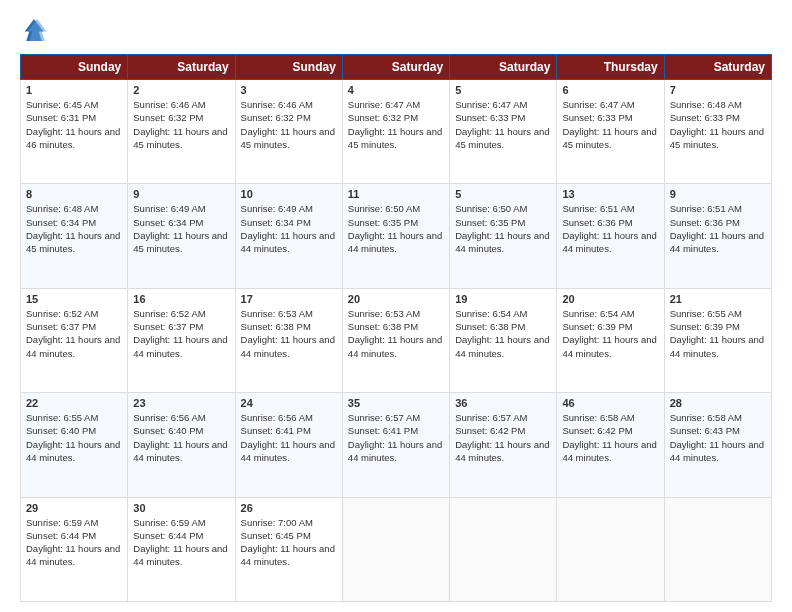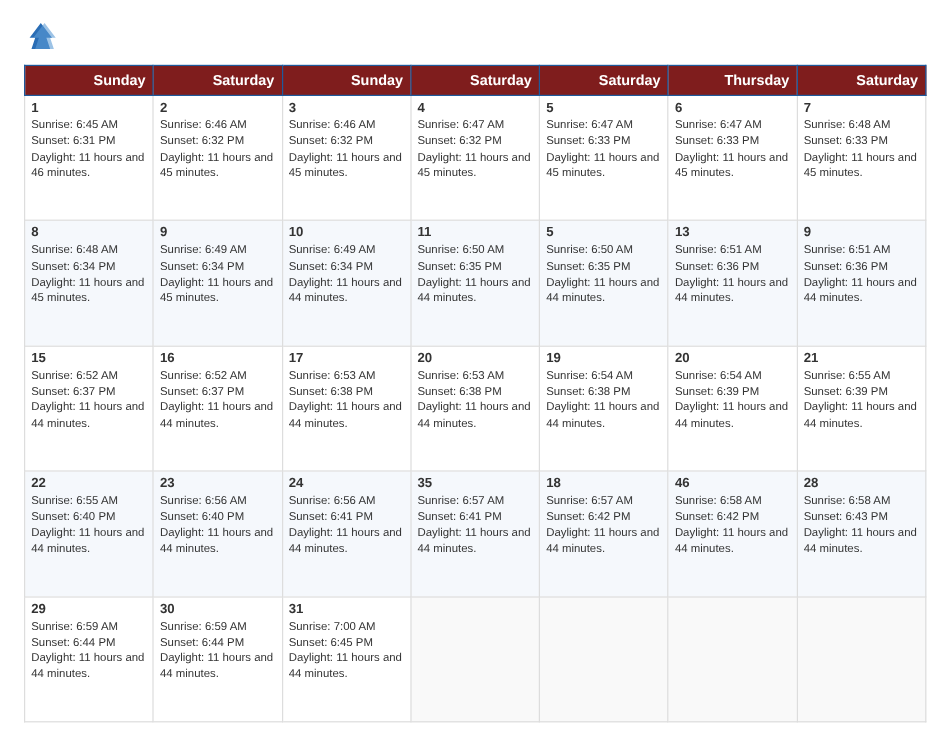--- a/index.html
+++ b/index.html
@@ -329,21 +329,21 @@
         </td>
           <td>
           <span class="day-num">35</span>
           <div class="cell-text">
             Sunrise: 6:57 AM<br>
             Sunset: 6:41 PM<br>
             Daylight: 11 hours and 44 minutes.
           </div>
         </td>
           <td>
-          <span class="day-num">18</span>
+          <span class="day-num">36</span>
           <div class="cell-text">
             Sunrise: 6:57 AM<br>
             Sunset: 6:42 PM<br>
             Daylight: 11 hours and 44 minutes.
           </div>
         </td>
           <td>
           <span class="day-num">46</span>
           <div class="cell-text">
             Sunrise: 6:58 AM<br>
@@ -371,21 +371,21 @@
         </td>
           <td>
           <span class="day-num">30</span>
           <div class="cell-text">
             Sunrise: 6:59 AM<br>
             Sunset: 6:44 PM<br>
             Daylight: 11 hours and 44 minutes.
           </div>
         </td>
           <td>
-          <span class="day-num">31</span>
+          <span class="day-num">26</span>
           <div class="cell-text">
             Sunrise: 7:00 AM<br>
             Sunset: 6:45 PM<br>
             Daylight: 11 hours and 44 minutes.
           </div>
         </td>
           <td class="empty-cell"></td>
           <td class="empty-cell"></td>
           <td class="empty-cell"></td>
           <td class="empty-cell"></td>

